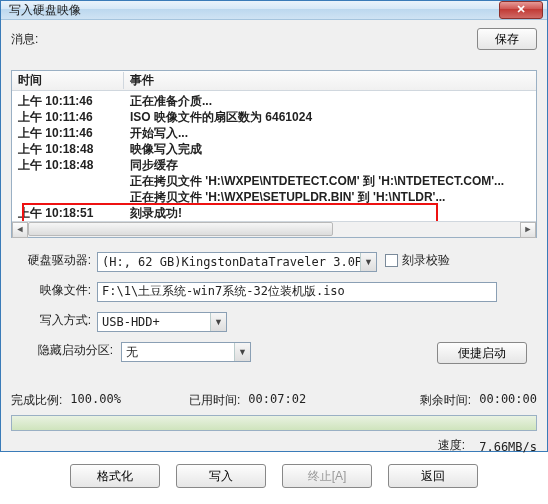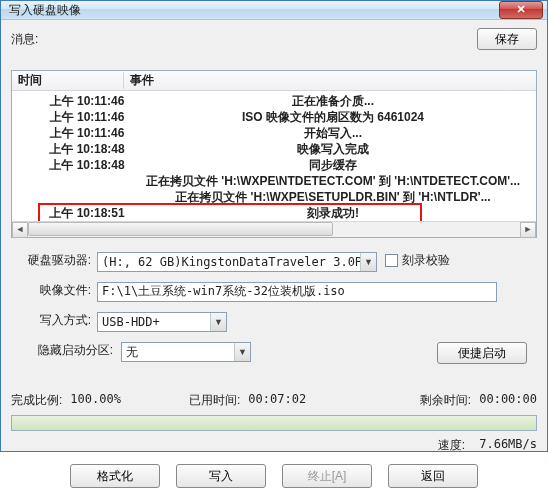--- a/index.html
+++ b/index.html
@@ -16,21 +16,21 @@
 
 .msg-row { display: flex; align-items: center; margin-bottom: 20px; }
 .msg-label { flex: 1; }
 .save-btn { width: 60px; height: 22px; border: 1px solid #888; background: linear-gradient(#fdfdfd,#e6e6e6); border-radius: 3px; font-size: 12px; cursor: pointer; }
 
 .log-box { border: 1px solid #9ab0c4; background: #fff; height: 168px; display: flex; flex-direction: column; font-weight: bold; }
 .log-table { flex: 1; overflow: hidden; font-family: SimSun, monospace; font-size: 12px; }
 .log-header { display: flex; border-bottom: 1px solid #d0d7de; height: 20px; align-items: center; background: linear-gradient(#fcfcfc,#f0f0f0); }
 .log-header .col-time { width: 112px; padding-left: 6px; border-right: 1px solid #d0d7de; }
 .log-header .col-event { flex: 1; padding-left: 6px; }
-.log-body { padding: 2px 16px; text-align: center; }
+.log-body { padding: 2px 0; }
 .log-row { display: flex; height: 16px; line-height: 16px; white-space: nowrap; }
 .log-row .col-time { width: 112px; padding-left: 6px; }
 .log-row .col-event { flex: 1; padding-left: 6px; overflow: hidden; }
 .highlight-row { position: relative; }
 .red-box { position: absolute; left: 10px; right: 98px; height: 20px; border: 2px solid #e11; pointer-events: none; transform: translateY(-2px); }
 .log-scroll { height: 16px; background: #f1f1f1; border-top: 1px solid #d0d7de; display: flex; align-items: center; }
 .scroll-arrow { width: 16px; height: 16px; background: linear-gradient(#fdfdfd,#e2e2e2); border: 1px solid #b9b9b9; font-size: 9px; text-align: center; line-height: 12px; color: #555; cursor: pointer; }
 .scroll-track { flex: 1; height: 16px; position: relative; }
 .scroll-thumb { position: absolute; left: 0; top: 0; height: 14px; width: 62%; background: linear-gradient(#f6f6f6,#dcdcdc); border: 1px solid #b9b9b9; border-radius: 2px; }
 
@@ -52,21 +52,21 @@
 
 .stats-row { display: flex; align-items: center; margin-top: 28px; gap: 8px; font-size: 12px; }
 .stats-row .stat-label { }
 .stats-row .stat-val { font-family: SimSun, monospace; }
 .stat-group { display: flex; gap: 14px; flex: 1; }
 .stat-item { display: flex; gap: 8px; }
 
 .progress-wrap { margin-top: 6px; height: 16px; border: 1px solid #9ab0c4; background: #f8f8f8; position: relative; }
 .progress-fill { height: 100%; width: 100%; background: linear-gradient(#e9f2e1,#cfe4bd); }
 
-.speed-row { display: flex; justify-content: flex-end; align-items: flex-start; margin-top: 6px; gap: 14px; font-size: 12px; }
+.speed-row { display: flex; justify-content: flex-end; align-items: flex-end; margin-top: 6px; gap: 14px; font-size: 12px; }
 .speed-val { font-family: SimSun, monospace; }
 
 .button-row { display: flex; justify-content: center; gap: 16px; margin-top: 10px; }
 .btn { width: 90px; height: 24px; border: 1px solid #888; background: linear-gradient(#fdfdfd,#e6e6e6); border-radius: 3px; font-size: 12px; cursor: pointer; }
 .btn.disabled { color: #999; cursor: default; }
 </style>
 </head>
 <body>
 
 <div class="window">

